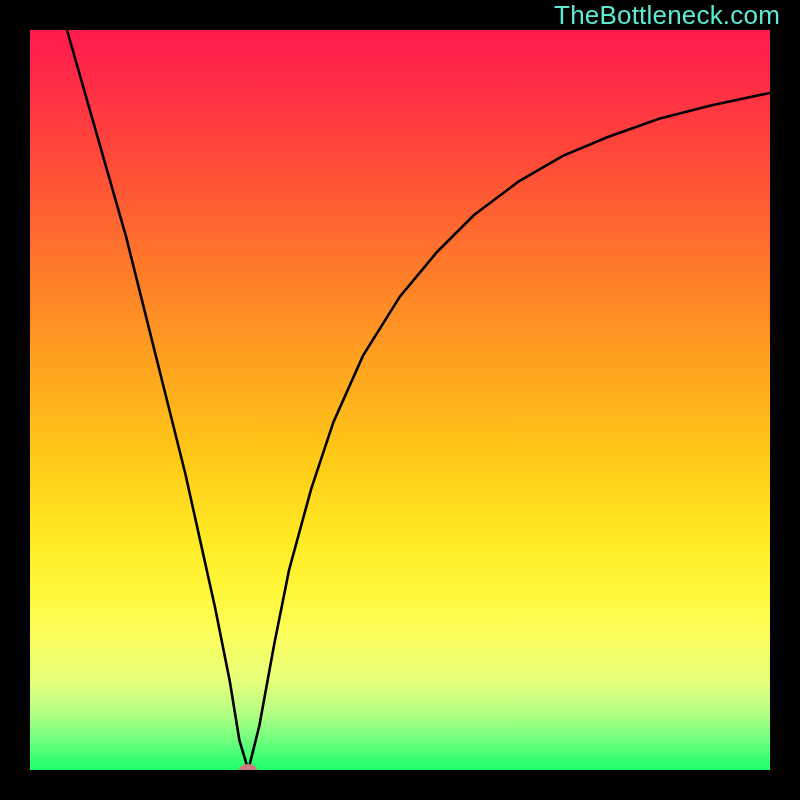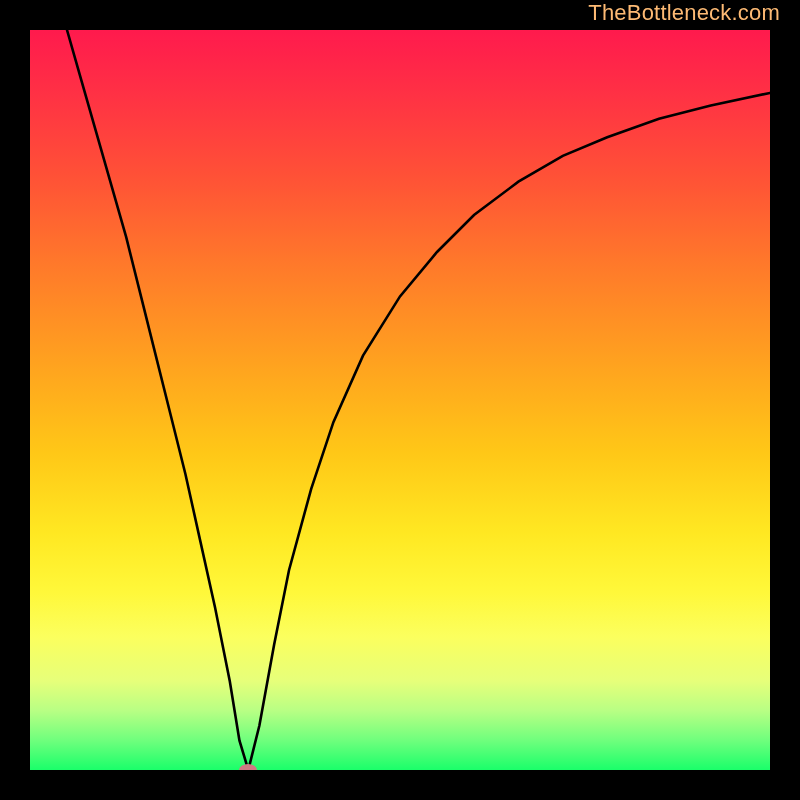--- a/index.html
+++ b/index.html
@@ -14,22 +14,22 @@
   .frame {
     position: relative;
     width: 800px;
     height: 800px;
     background: #000;
   }
   .watermark {
     position: absolute;
     top: 0px;
     right: 20px;
-    color: #fdba74;
-    font-size: 22px;
+    color: #5eead4;
+    font-size: 26px;
     letter-spacing: 0.2px;
     font-weight: 400;
     z-index: 5;
   }
   .plot-area {
     position: absolute;
     left: 30px;
     top: 30px;
     width: 740px;
     height: 740px;

